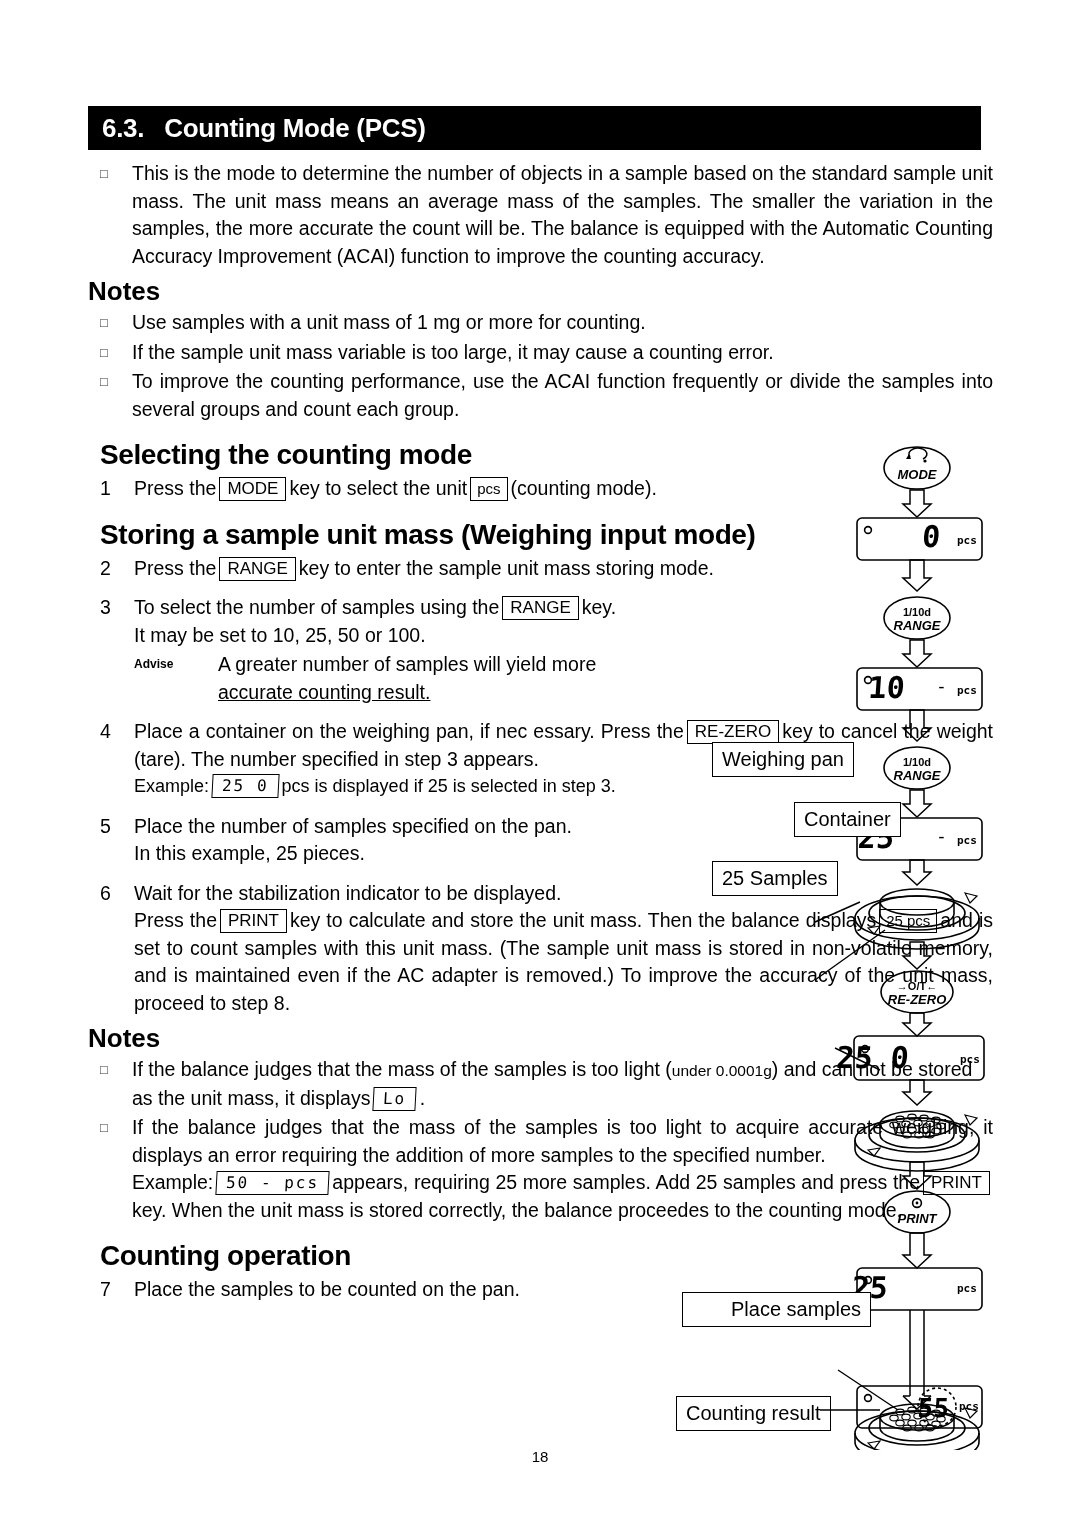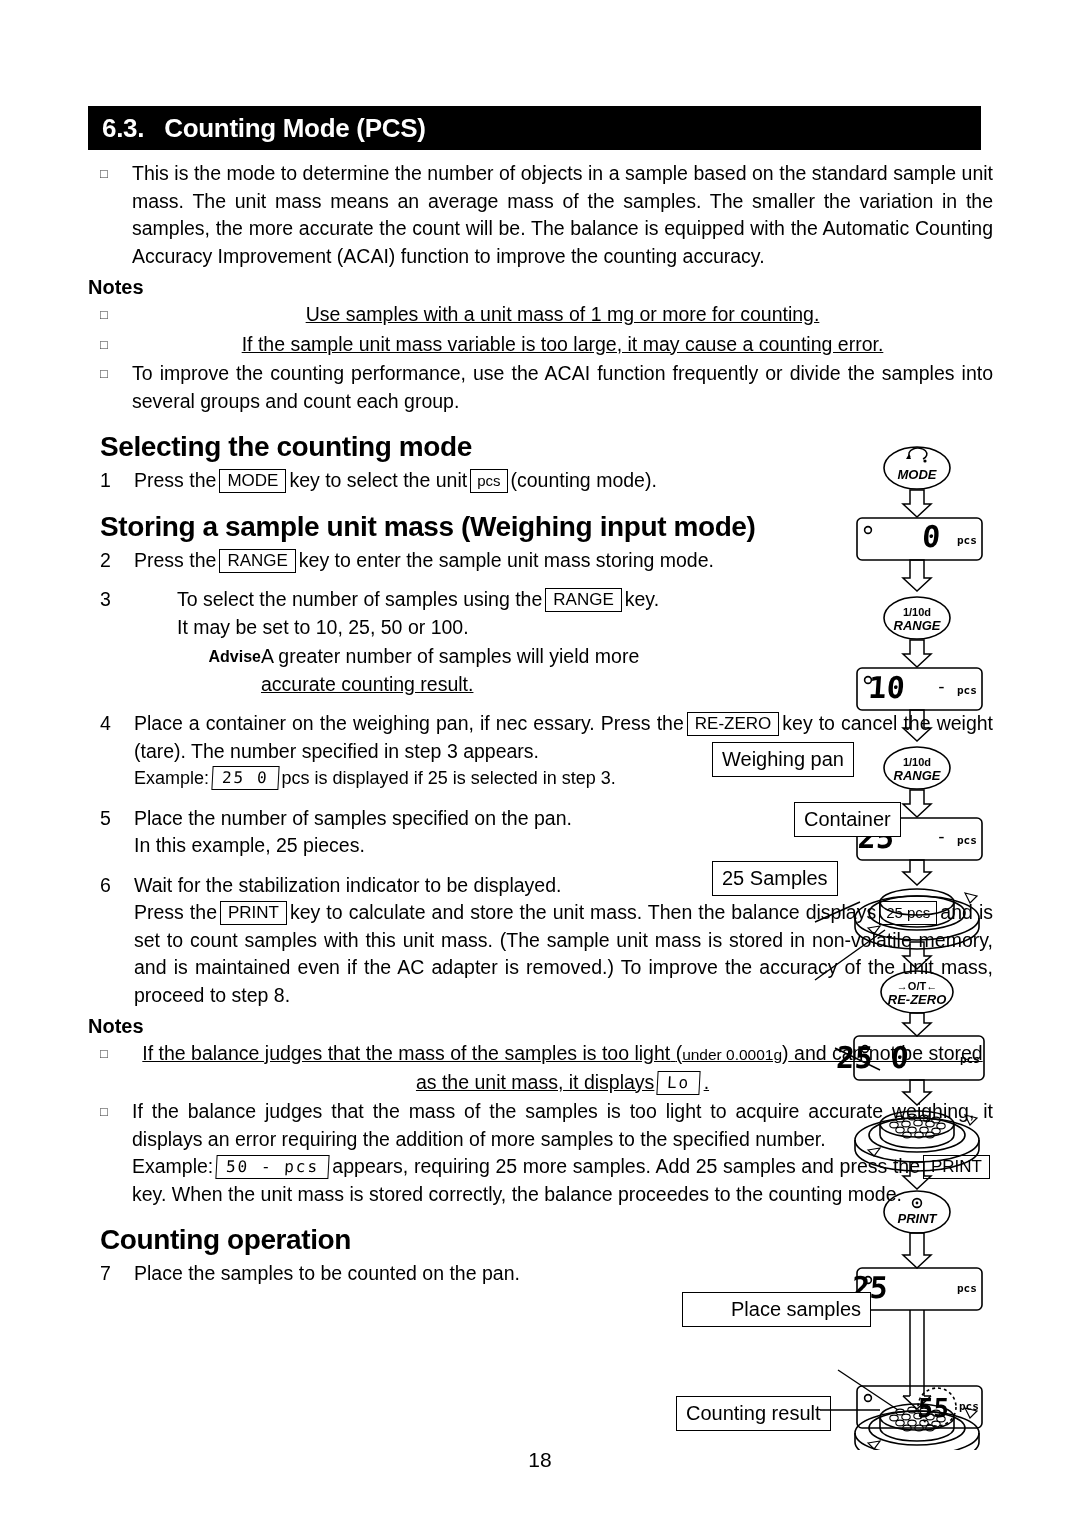--- a/index.html
+++ b/index.html
@@ -71,24 +71,24 @@
     box-sizing: border-box;
     color: #333;
   }
   .bullet-body {
     flex: 1;
     font-size: 19.5px;
     line-height: 27.5px;
     text-align: justify;
     text-justify: inter-word;
   }
-  .bullet-body.nojust { text-align: center; text-decoration: underline; }
+  .bullet-body.nojust { text-align: left; }
 
   .notes-head {
-    font-size: 20px;
+    font-size: 26px;
     font-weight: bold;
     margin-top: 6px;
     margin-bottom: 0px;
   }
 
   .h2 {
     font-size: 28px;
     font-weight: bold;
     letter-spacing: -0.4px;
     margin: 16px 0 2px 12px;
@@ -141,24 +141,23 @@
     white-space: nowrap;
     transform: skewX(-3deg);
   }
 
   .advise-row {
     display: flex;
     margin-top: 2px;
   }
   .advise-label {
     font-weight: bold;
-    font-size: 16px;
+    font-size: 12px;
     line-height: 27.5px;
     flex: 0 0 84px;
-    text-align: right;
   }
   .advise-text {
     flex: 1;
     font-size: 19.5px;
     line-height: 27.5px;
     text-align: justify;
     text-justify: inter-word;
   }
   .advise-cont {
     font-size: 19.5px;
@@ -173,21 +172,21 @@
   }
   .tiny { font-size: 15.5px; }
 
   
   .pagenum {
     position: absolute;
     left: 0;
     top: 1448px;
     width: 1080px;
     text-align: center;
-    font-size: 21px;
+    font-size: 15px;
   }
 
   
   .diagram {
     position: absolute;
     left: 660px;
     top: 440px;
     width: 340px;
     height: 1010px;
   }
@@ -245,21 +244,21 @@
 
     <div class="h2">Storing a sample unit mass (Weighing input mode)</div>
 
     <div class="step-row">
       <span class="step-num">2</span>
       <span class="step-body"><span>Press the</span><span class="keybox">RANGE</span><span>key to enter the sample unit mass storing mode.</span></span>
     </div>
 
     <div class="step-row" style="margin-top:12px;">
       <span class="step-num">3</span>
-      <span class="step-body" style="width:560px;margin-left:43px;">
+      <span class="step-body" style="width:560px;">
         <span>To select the number of samples using the</span><span class="keybox">RANGE</span><span>key.</span>
         <div>It may be set to 10, 25, 50 or 100.</div>
         <div class="advise-row">
           <span class="advise-label">Advise</span>
           <span class="advise-text" style="width:400px;">A greater number of samples will yield more</span>
         </div>
         <div class="advise-cont">accurate counting result.</div>
       </span>
     </div>
 

